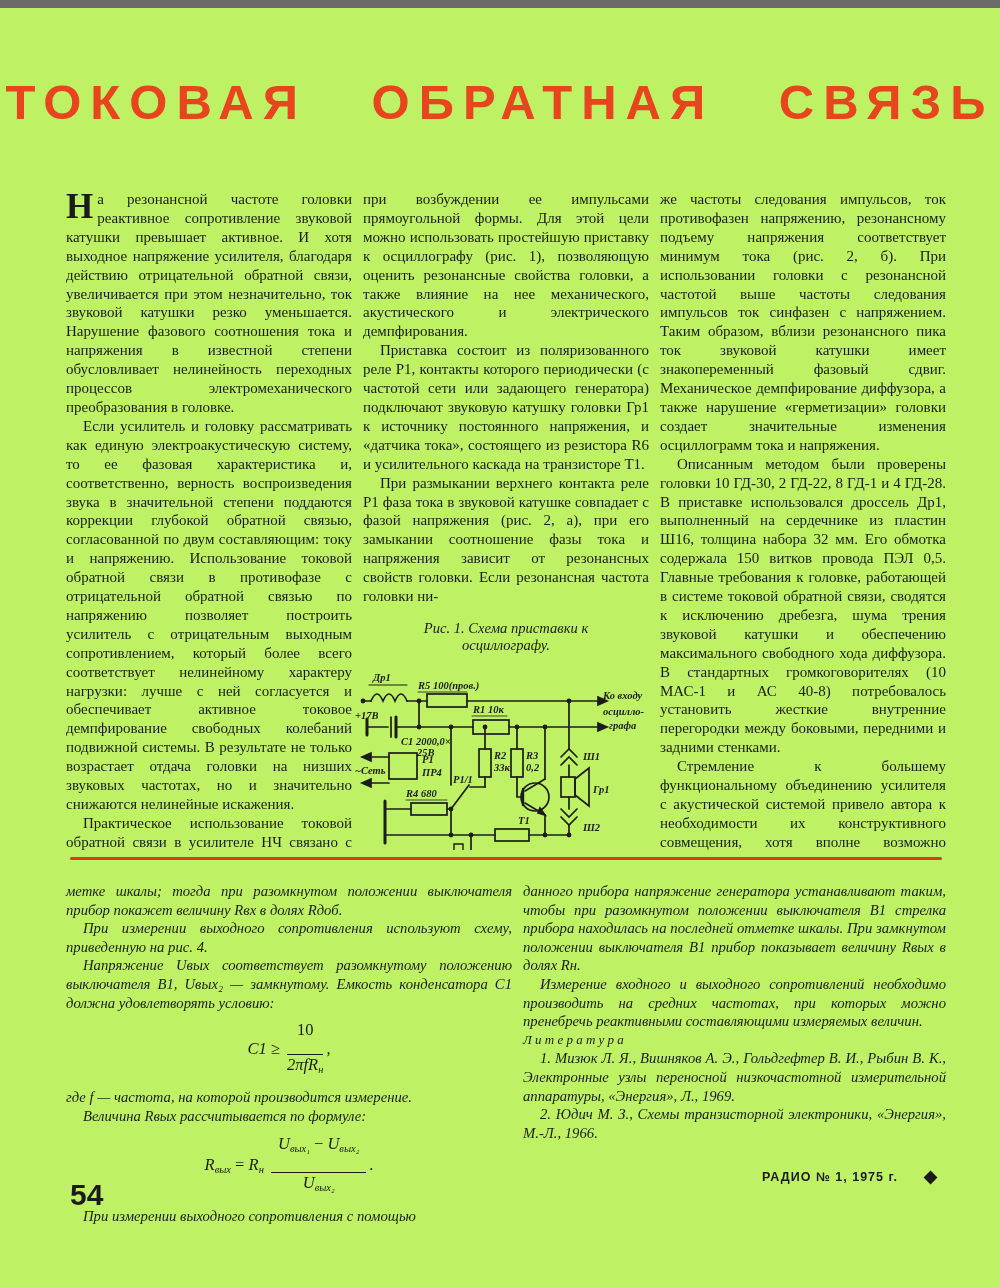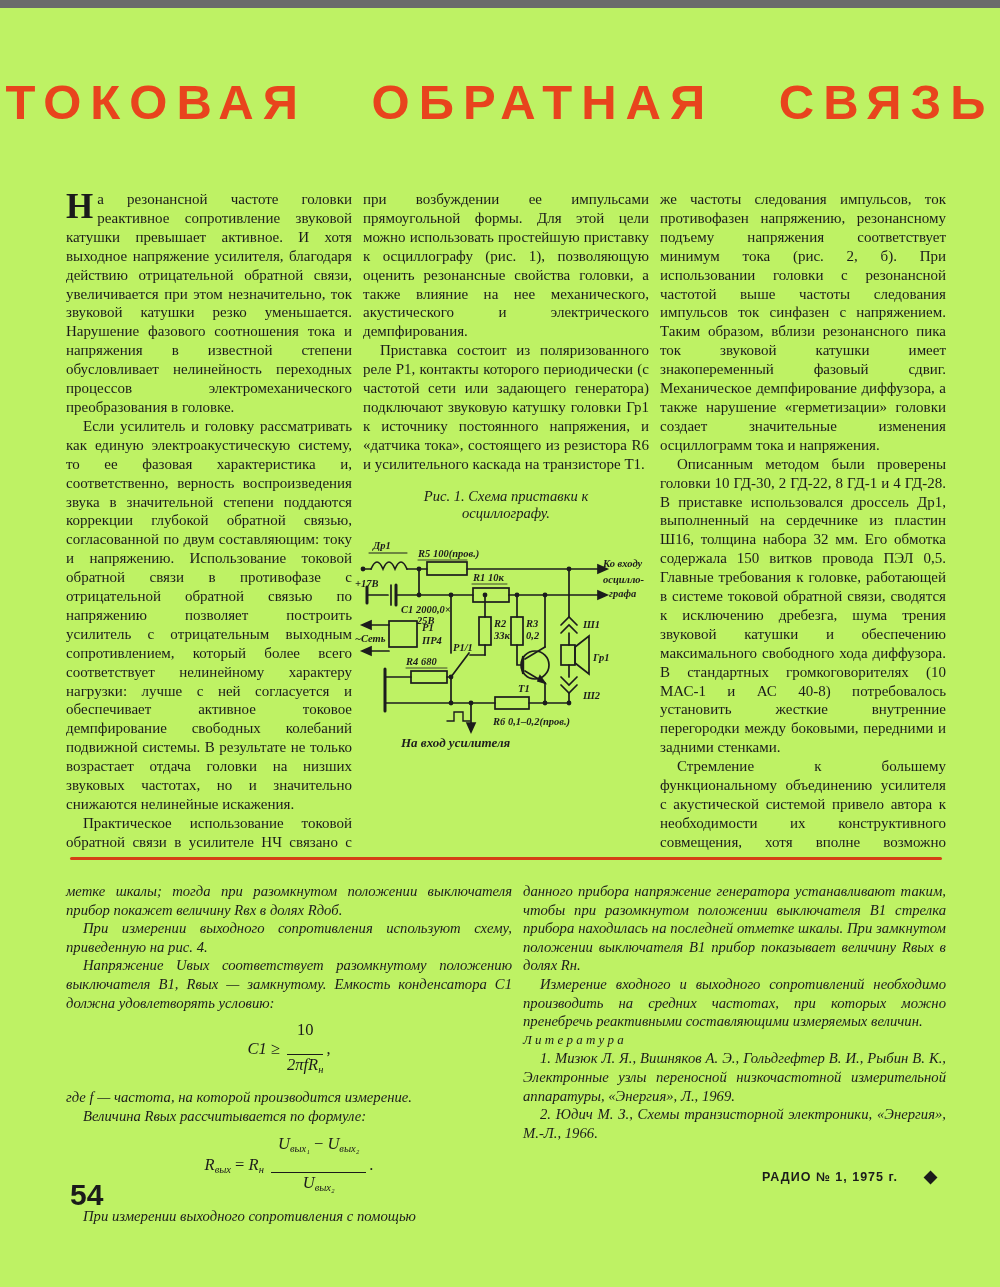--- a/index.html
+++ b/index.html
@@ -82,20 +82,21 @@
 
     <div class="col">
       <p class="noindent"><span class="dropcap">Н</span><span>а резонансной частоте головки реактивное сопротивление звуковой катушки превышает активное. И хотя выходное напряжение усилителя, благодаря действию отрицательной обратной связи, увеличивается при этом незначительно, ток звуковой катушки резко уменьшается. Нарушение фазового соотношения тока и напряжения в известной степени обусловливает нелинейность переходных процессов электромеханического преобразования в головке.</span></p>
       <p>Если усилитель и головку рассматривать как единую электроакустическую систему, то ее фазовая характеристика и, соответственно, верность воспроизведения звука в значительной степени поддаются коррекции глубокой обратной связью, согласованной по двум составляющим: току и напряжению. Использование токовой обратной связи в противофазе с отрицательной обратной связью по напряжению позволяет построить усилитель с отрицательным выходным сопротивлением, который более всего соответствует нелинейному характеру нагрузки: лучше с ней согласуется и обеспечивает активное токовое демпфирование свободных колебаний подвижной системы. В результате не только возрастает отдача головки на низших звуковых частотах, но и значительно снижаются нелинейные искажения.</p>
       <p>Практическое использование токовой обратной связи в усилителе НЧ связано с определенными трудностями, поэтому предварительно следует ознакомиться с характером изменения тока и напряжения звуковой катушки</p>
     </div>
 
     <div class="col">
       <p class="noindent">при возбуждении ее импульсами прямоугольной формы. Для этой цели можно использовать простейшую приставку к осциллографу (рис. 1), позволяющую оценить резонансные свойства головки, а также влияние на нее механического, акустического и электрического демпфирования.</p>
       <p>Приставка состоит из поляризованного реле Р1, контакты которого периодически (с частотой сети или задающего генератора) подключают звуковую катушку головки Гр1 к источнику постоянного напряжения, и «датчика тока», состоящего из резистора R6 и усилительного каскада на транзисторе Т1.</p>
+      <p>При размыкании верхнего контакта реле Р1 фаза тока в звуковой катушке совпадает с фазой напряжения (рис. 2, а), при его замыкании соотношение фазы тока и напряжения зависит от резонансных свойств головки. Если резонансная частота головки ни-</p>
       <div class="fig-caption">Рис. 1. Схема приставки к осциллографу.</div>
 
       <svg class="schematic" viewBox="0 0 304 224" width="304" height="224">
         <g stroke="#1c1c1c" stroke-width="1.7" fill="none" stroke-linecap="round">
 
           <line x1="8" y1="38" x2="16" y2="38"></line>
           <path d="M16,38 Q22,24 28,38 Q34,24 40,38 Q46,24 52,38"></path>
           <line x1="14" y1="22" x2="52" y2="22" stroke-width="1"></line>
           <line x1="52" y1="38" x2="72" y2="38"></line>
           <rect x="72" y="31" width="40" height="13"></rect>
@@ -218,21 +219,21 @@
 
   </div>
 
   <div class="divider"></div>
 
   <div class="bottom-section">
 
     <div class="bcol bcol-left">
       <p class="noindent">метке шкалы; тогда при разомкнутом положении выключателя прибор покажет величину Rвх в долях Rдоб.</p>
       <p>При измерении выходного сопротивления используют схему, приведенную на рис. 4.</p>
-      <p>Напряжение Uвых соответствует разомкнутому положению выключателя В1, Rвых — замкнутому. Емкость конденсатора С1 должна удовлетворять условию:</p>
+      <p>Напряжение Uвых соответствует разомкнутому положению выключателя В1, Uвых₂ — замкнутому. Емкость конденсатора С1 должна удовлетворять условию:</p>
       <div class="formula">
         <span>С1 ≥</span>
         <span class="frac">
           <span class="num plain">10</span>
           <span class="den"><span>2πfR</span><span class="sub">н</span></span>
         </span><span class="plain">,</span>
       </div>
       <p class="noindent">где f — частота, на которой производится измерение.</p>
       <p>Величина Rвых рассчитывается по формуле:</p>
       <div class="formula">

